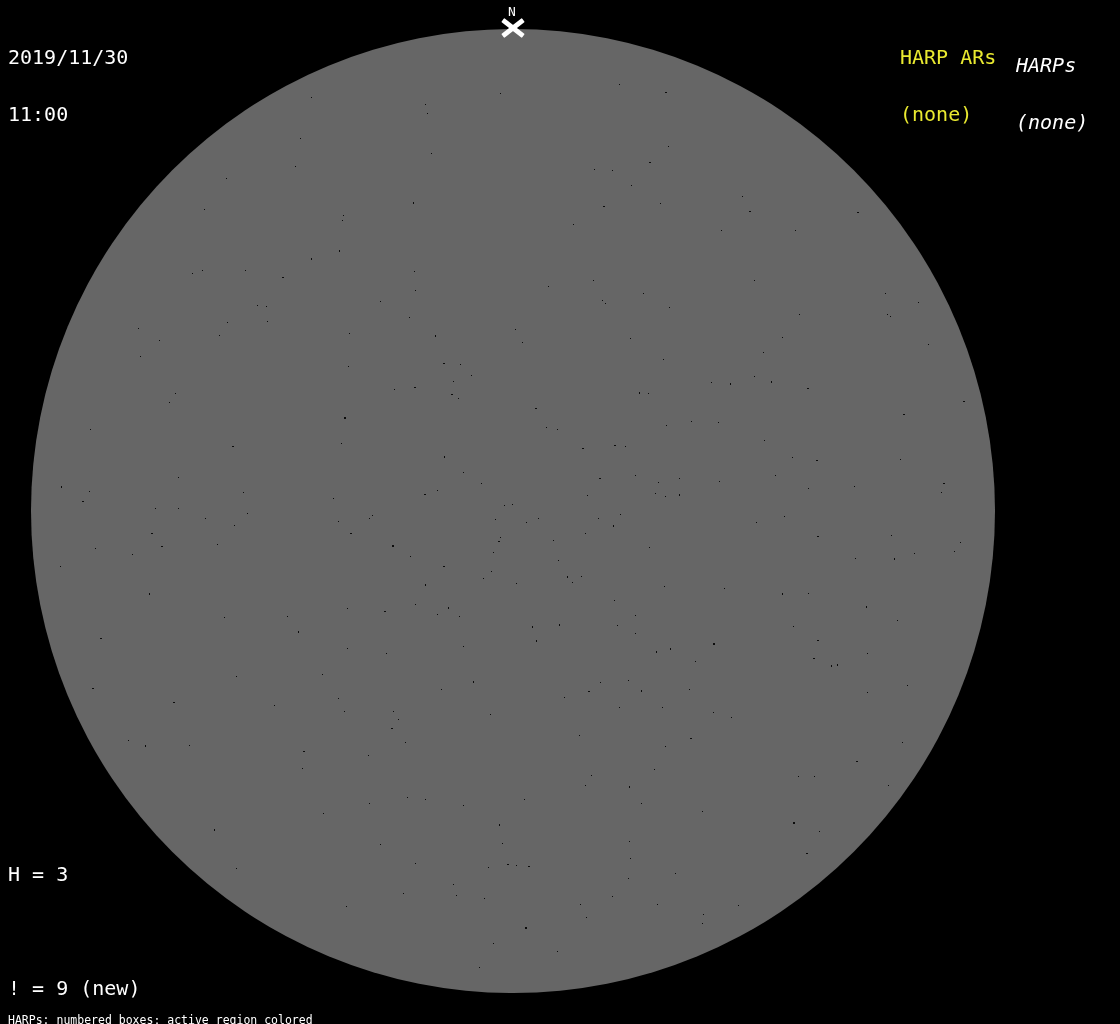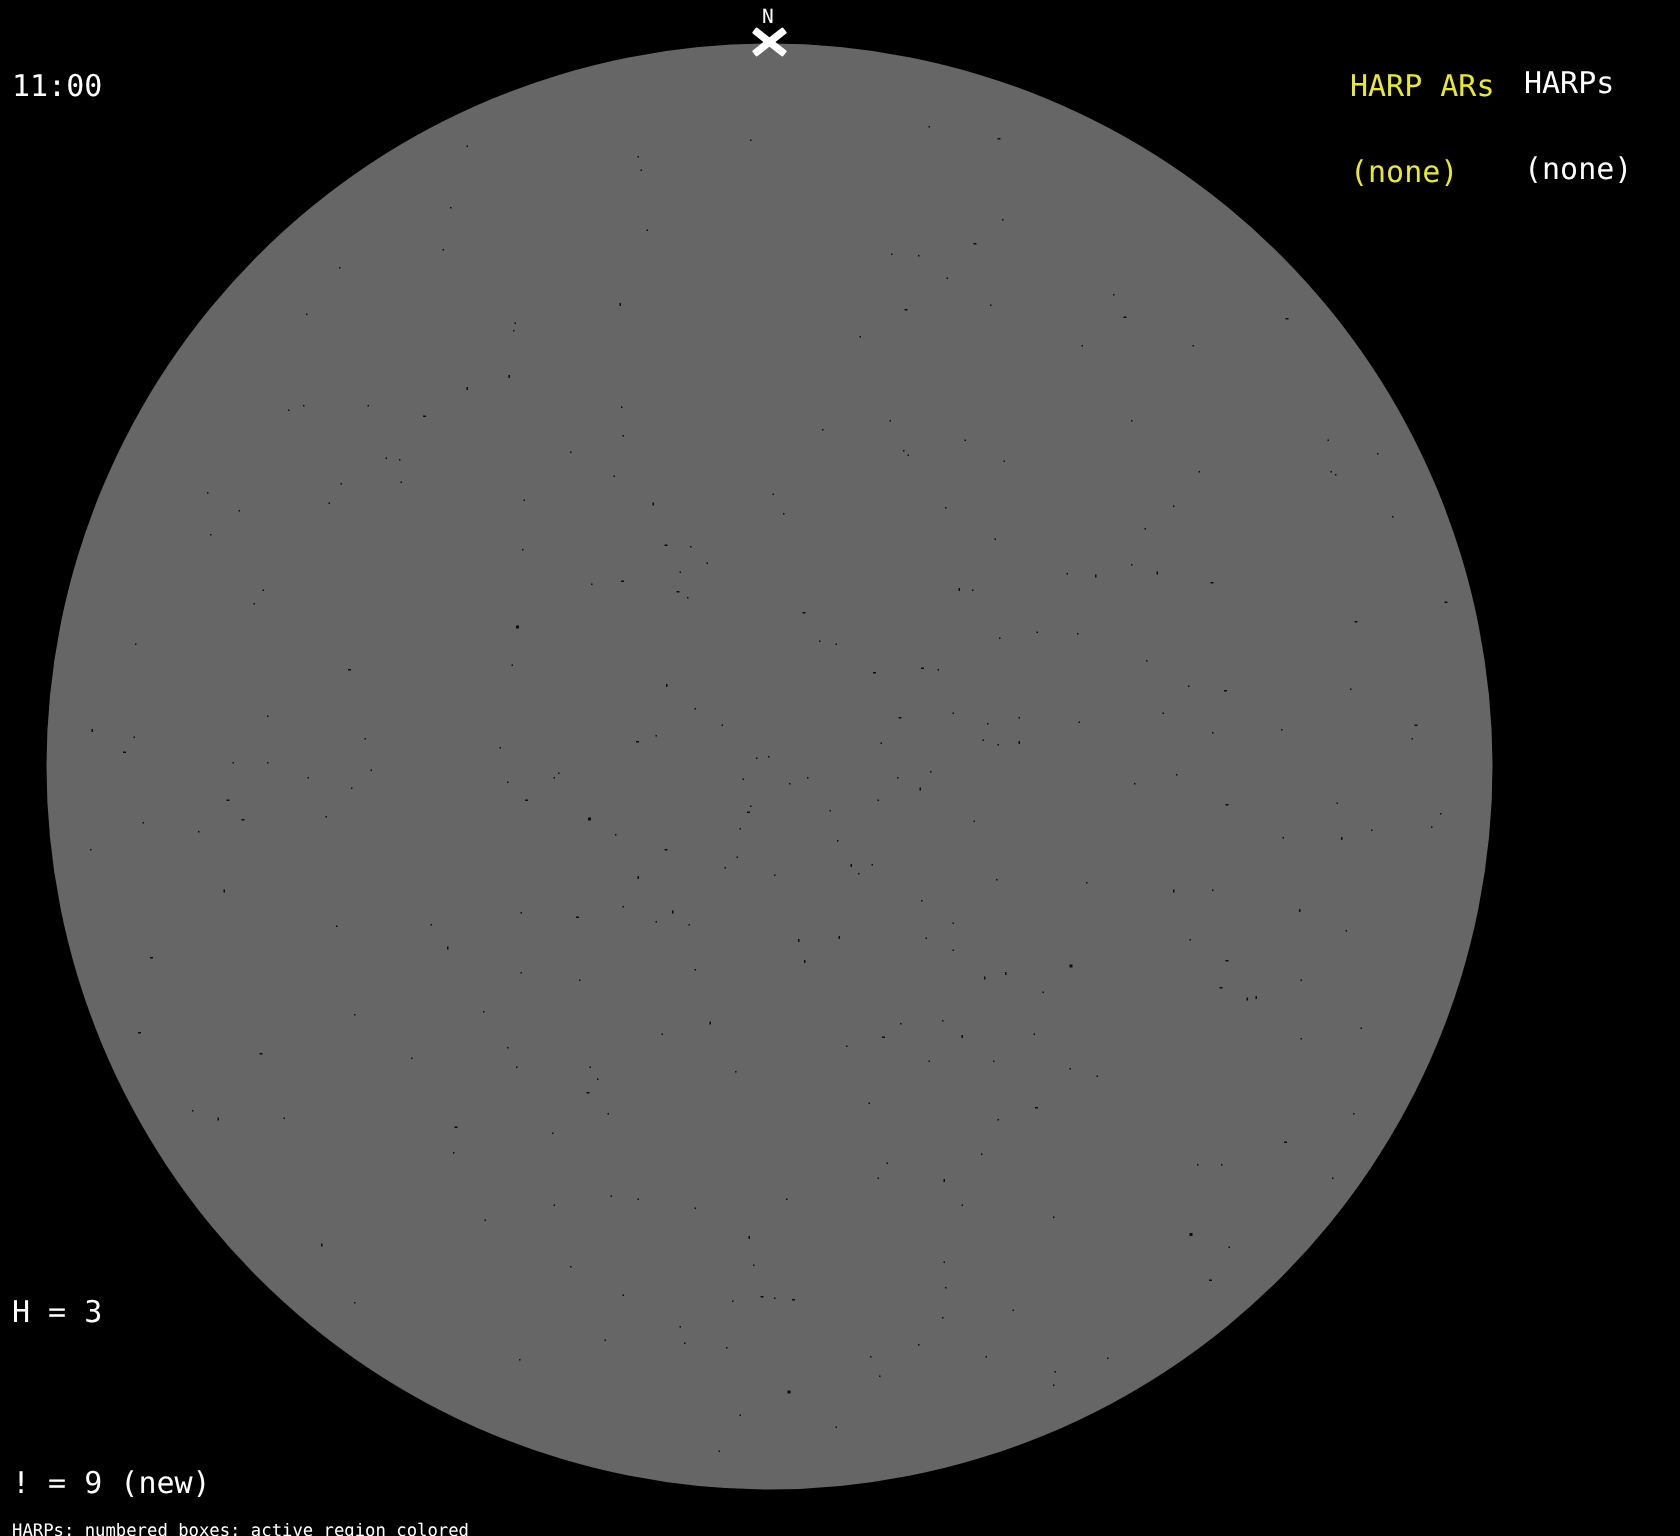--- a/index.html
+++ b/index.html
@@ -25,21 +25,21 @@
     background:var(--disk);
   }
   #speckles{position:absolute;left:0;top:0;width:100%;height:100%;}
   #speckles i{position:absolute;background:var(--speckle);display:block;}
 
   
   .mono20{font-size:20px;line-height:19px;white-space:pre;color:var(--fg);}
   #title-block{position:absolute;left:8px;top:10px;}
   #noaa-block{position:absolute;left:900px;top:10px;color:var(--yellow);}
   #noaa-block div{color:var(--yellow);}
-  #harps-block{position:absolute;left:1016px;top:8px;}
+  #harps-block{position:absolute;left:1016px;top:18px;font-style:italic;}
 
   #north-label{
     position:absolute;left:499px;top:5px;width:26px;
     text-align:center;font-size:13px;line-height:13px;color:var(--fg);
   }
   #north-marker{position:absolute;left:500px;top:18px;width:26px;height:20px;}
   #north-marker .bar{
     position:absolute;left:50%;top:50%;
     width:26px;height:5px;background:var(--fg);border-radius:1px;
   }
@@ -357,20 +357,21 @@
       <i style="left:189px;top:745px;width:1px;height:1px"></i>
       <i style="left:405px;top:742px;width:1px;height:1px"></i>
       <i style="left:963px;top:401px;width:2px;height:1px"></i>
       <i style="left:338px;top:698px;width:1px;height:1px"></i>
       <i style="left:343px;top:215px;width:1px;height:1px"></i>
       <i style="left:795px;top:230px;width:1px;height:1px"></i>
       <i style="left:894px;top:558px;width:1px;height:2px"></i>
     </div>
 
   <div id="title-block" class="mono20">
+    <div>2019/11/30</div>
     <div>11:00</div>
   </div>
 
   <div id="noaa-block" class="mono20">
     <div>HARP ARs</div>
     <div>(none)</div>
   </div>
 
   <div id="harps-block" class="mono20">
     <div>HARPs</div>

